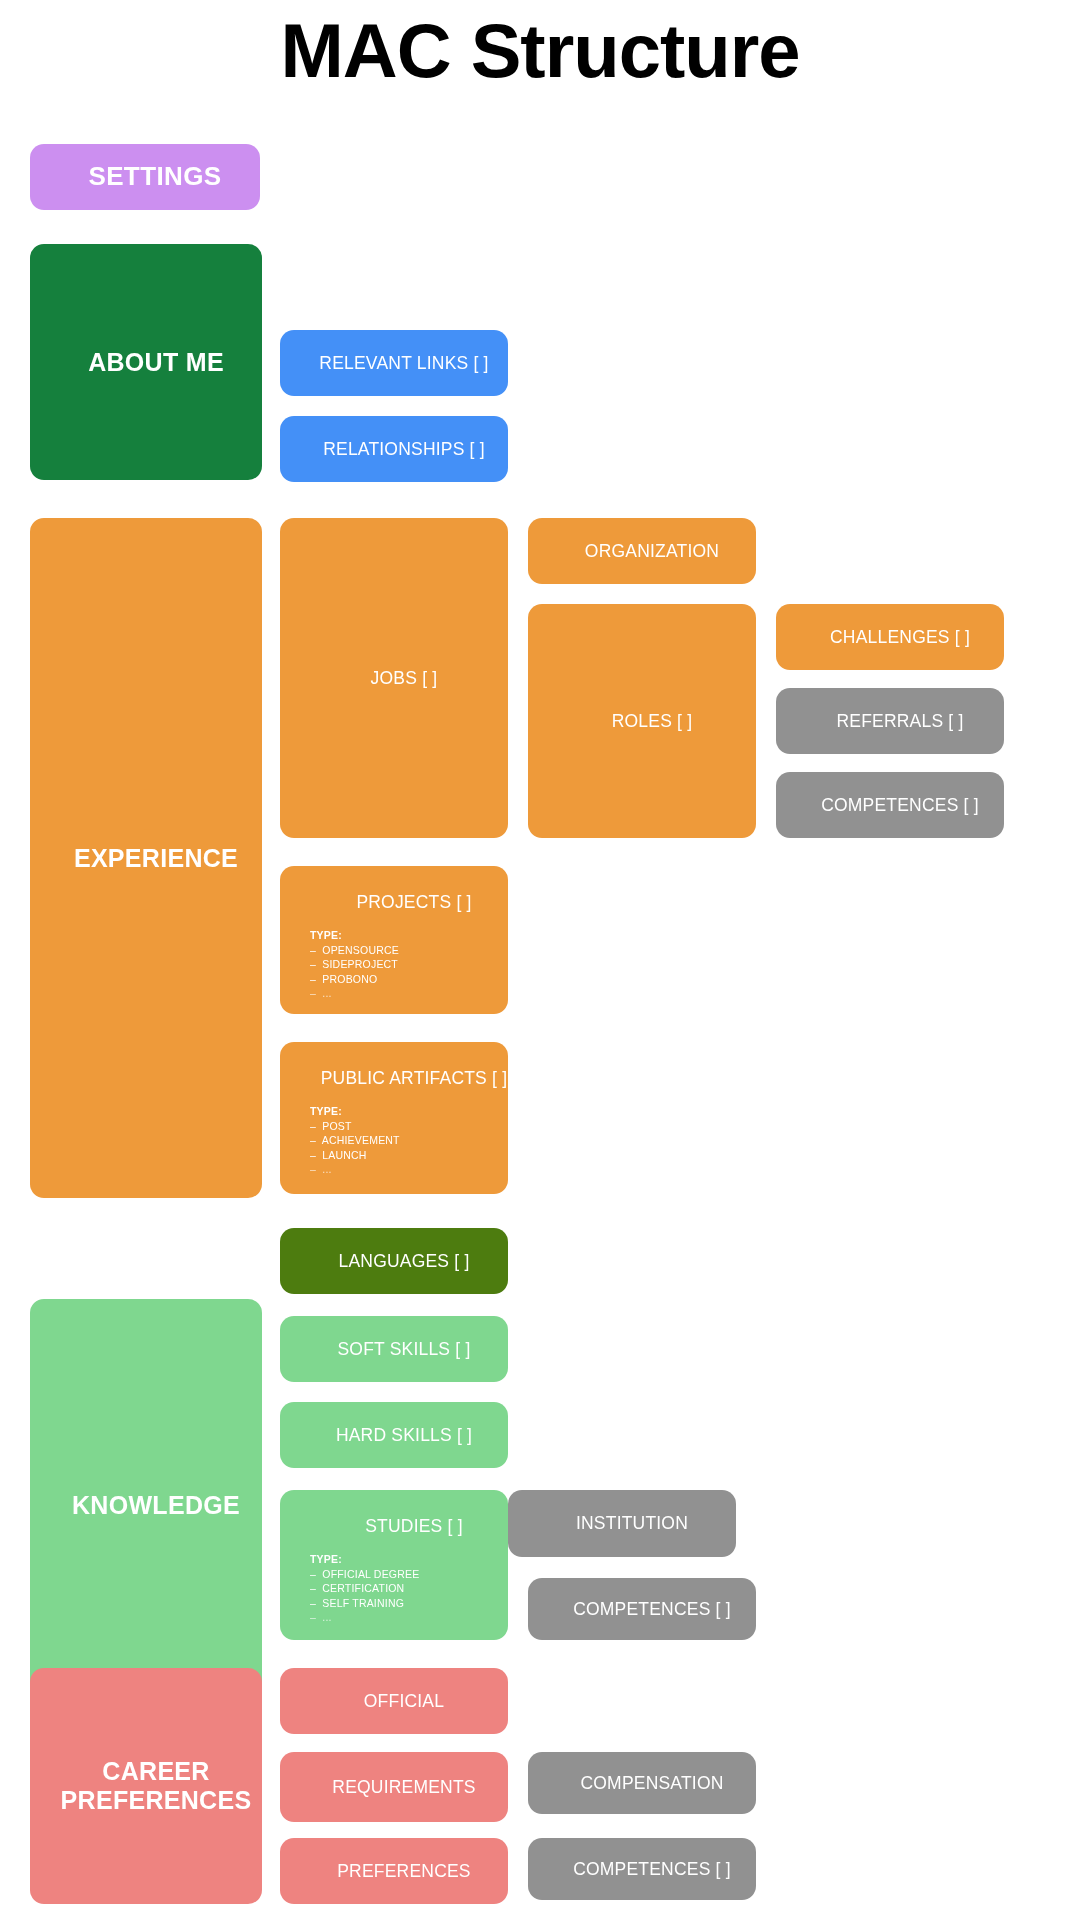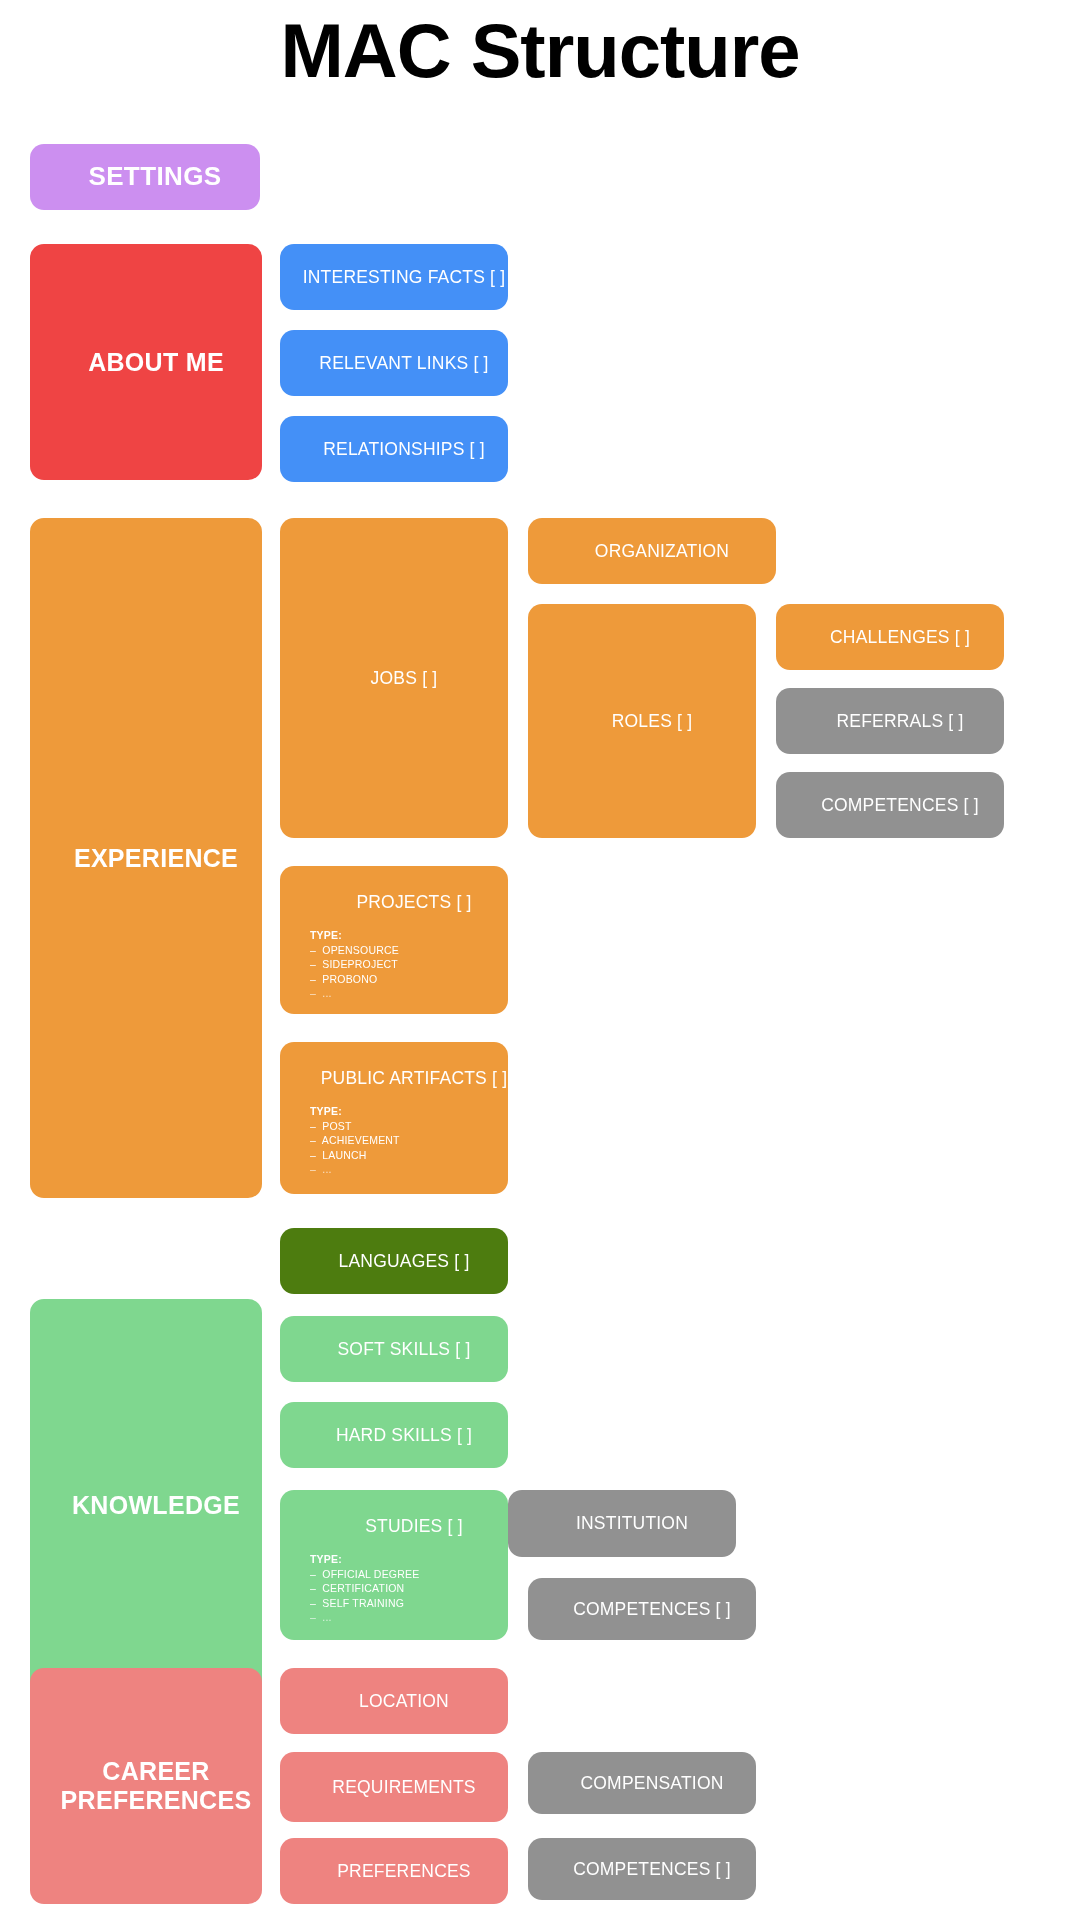--- a/index.html
+++ b/index.html
@@ -121,45 +121,42 @@
 <body>
 
 <div id="canvas">
 
   <div class="page-title">MAC Structure</div>
 
   <div class="node leaf settings" style="left:30px; top:144px; width:230px; height:66px; background:#CC8FF0;">
     <span class="node-label">SETTINGS</span>
   </div>
 
-  <div class="node primary" style="left:30px; top:244px; width:232px; height:236px; background:#ef4444;">
+  <div class="node primary" style="left:30px; top:244px; width:232px; height:236px; background:#15803d;">
     <span class="node-label">ABOUT ME</span>
   </div>
 
-  <div class="node leaf" style="left:280px; top:244px; width:228px; height:66px; background:#4490F7;">
-    <span class="node-label">INTERESTING FACTS [ ]</span>
-  </div>
 
   <div class="node leaf" style="left:280px; top:330px; width:228px; height:66px; background:#4490F7;">
     <span class="node-label">RELEVANT LINKS [ ]</span>
   </div>
 
   <div class="node leaf" style="left:280px; top:416px; width:228px; height:66px; background:#4490F7;">
     <span class="node-label">RELATIONSHIPS [ ]</span>
   </div>
 
   <div class="node primary" style="left:30px; top:518px; width:232px; height:680px; background:#EE9A3A;">
     <span class="node-label">EXPERIENCE</span>
   </div>
 
   <div class="node leaf" style="left:280px; top:518px; width:228px; height:320px; background:#EE9A3A;">
     <span class="node-label">JOBS [ ]</span>
   </div>
 
-  <div class="node leaf" style="left:528px; top:518px; width:248px; height:66px; background:#EE9A3A;">
+  <div class="node leaf" style="left:528px; top:518px; width:228px; height:66px; background:#EE9A3A;">
     <span class="node-label">ORGANIZATION</span>
   </div>
 
   <div class="node leaf" style="left:528px; top:604px; width:228px; height:234px; background:#EE9A3A;">
     <span class="node-label">ROLES [ ]</span>
   </div>
 
   <div class="node leaf" style="left:776px; top:604px; width:228px; height:66px; background:#EE9A3A;">
     <span class="node-label">CHALLENGES [ ]</span>
   </div>
@@ -228,21 +225,21 @@
   <div class="node leaf" style="left:528px; top:1578px; width:228px; height:62px; background:#919191;">
     <span class="node-label">COMPETENCES [ ]</span>
   </div>
 
   <div class="node primary" style="left:30px; top:1668px; width:232px; height:236px; background:#EE8380;">
     <span class="node-label">CAREER</span>
     <span class="node-label">PREFERENCES</span>
   </div>
 
   <div class="node leaf" style="left:280px; top:1668px; width:228px; height:66px; background:#EE8380;">
-    <span class="node-label">LOCATION</span>
+    <span class="node-label">OFFICIAL</span>
   </div>
 
   <div class="node leaf" style="left:280px; top:1752px; width:228px; height:70px; background:#EE8380;">
     <span class="node-label">REQUIREMENTS</span>
   </div>
 
   <div class="node leaf" style="left:280px; top:1838px; width:228px; height:66px; background:#EE8380;">
     <span class="node-label">PREFERENCES</span>
   </div>
 

